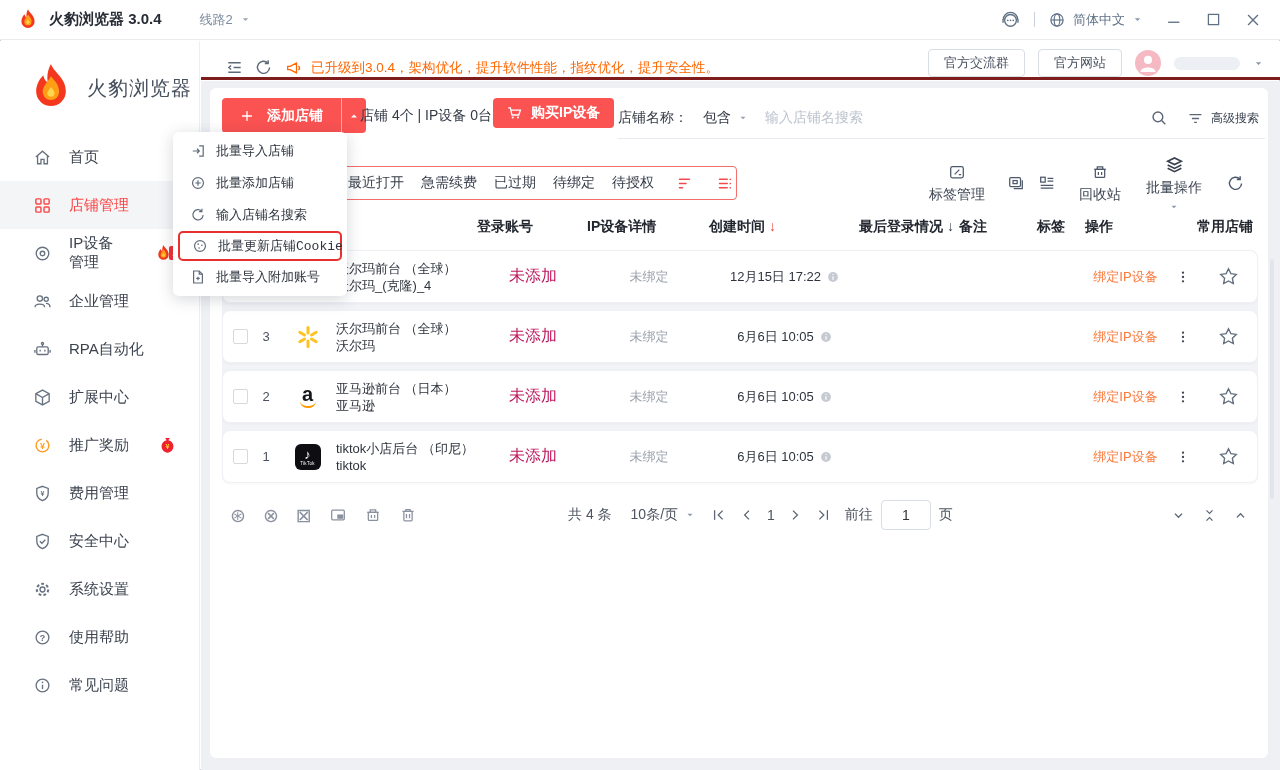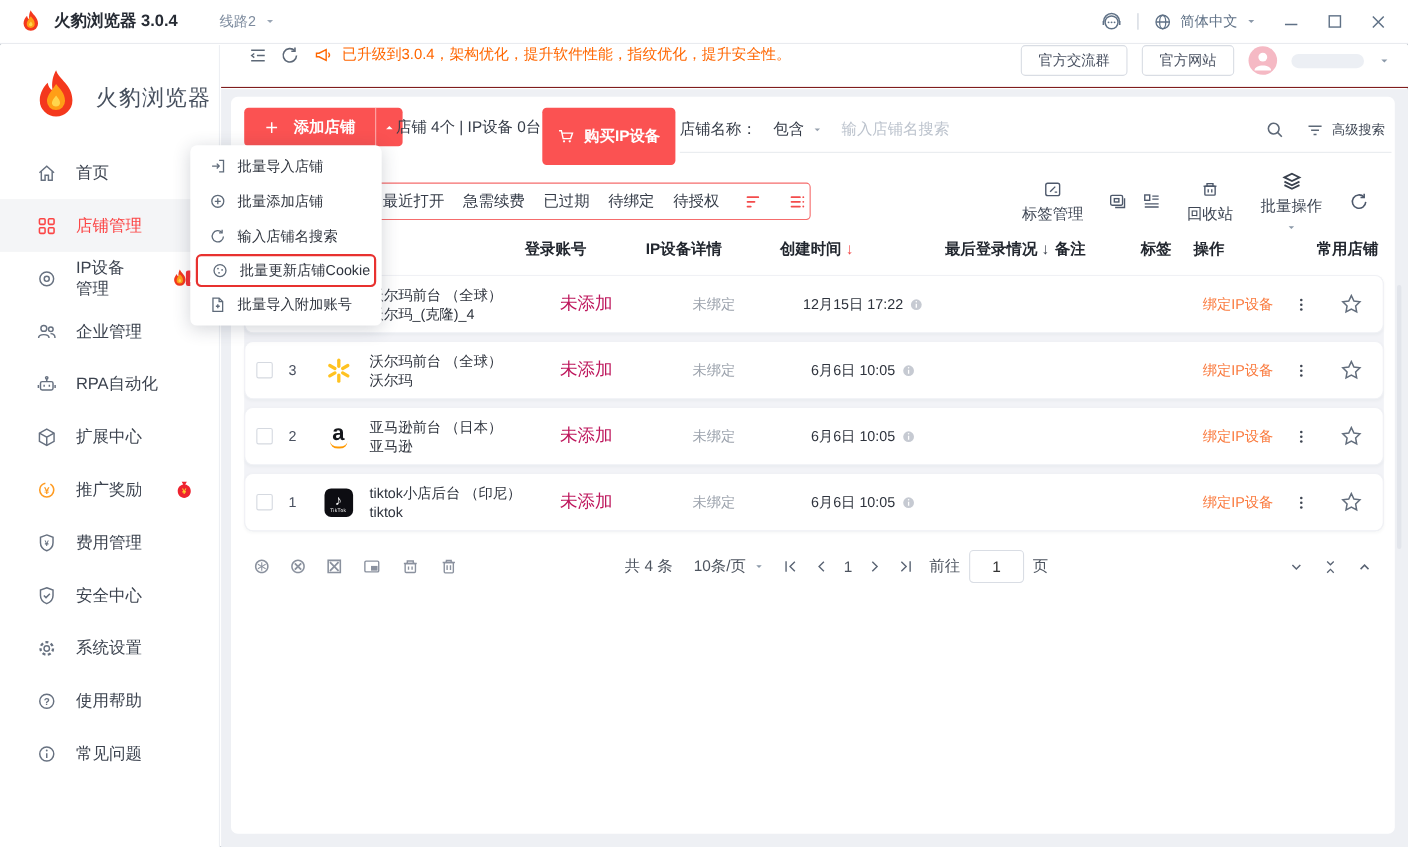--- a/index.html
+++ b/index.html
@@ -31,40 +31,40 @@
 .mi svg { width:19px; height:19px; color:#677180; flex:none; }
 .mi.active { background:#f4f5f7; color:#fb4545; }
 .mi.active svg { color:#fb4545; }
 .hot { display:inline-flex; align-items:center; margin-left:9px; }
 .hot-tag { background:#f42f35; color:#fff; font-size:9px; font-weight:bold; font-style:italic;
   padding:2px 6px 2px 4px; border-radius:2px 7px 7px 2px; margin-left:-4px; letter-spacing:.5px; }
 .bag { width:22px; height:22px; margin-left:12px; }
 
 
 .notice { position:absolute; left:201px; top:41px; right:0; height:39px; background:#fff;
-  border-bottom:1px solid #7f1d1d; display:flex; align-items:flex-start; z-index:5; }
+  border-bottom:3px solid #7f1d1d; display:flex; align-items:flex-end; z-index:5; }
 .notice .lic { margin-left:24px; width:19px; height:19px; cursor:pointer; }
 .notice-msg { margin-left:8px; font-size:13.5px; color:#ff6600; }
 .n-right { margin-left:auto; display:flex; align-items:center; margin-right:16px; gap:13px; }
 .obtn { height:28px; padding:0 15px; border:1px solid #d9dde4; border-radius:4px; background:#fff;
   font-size:13px; color:#4a5262; display:flex; align-items:center; cursor:pointer; }
 .avatar { width:26px; height:26px; border-radius:50%; background:#f5b9c4; position:relative; overflow:hidden; }
 .uname { width:66px; height:13px; background:#eceff4; border-radius:7px; }
 
 
 .content { position:absolute; left:201px; top:81px; right:0; bottom:0; background:#eef0f4; }
 .panel { position:absolute; left:9px; top:7px; width:1058px; height:670px; background:#fff; border-radius:6px; }
 
 .add-btn { position:absolute; left:12px; top:10px; height:35px; display:flex; border-radius:4px;
   overflow:hidden; background:#fb5252; color:#fff; cursor:pointer; }
 .add-main { display:flex; align-items:center; gap:13px; padding:0 18px; font-size:14px; font-weight:bold; }
 .add-arrow { width:25px; display:flex; align-items:center; justify-content:center;
   border-left:1px solid rgba(255,255,255,.5); }
 .stats { position:absolute; left:150px; top:10px; height:35px; line-height:35px; font-size:14px; color:#343b47; }
-.buy-btn { position:absolute; left:283px; top:10px; height:52px; background:#fb5252; color:#fff;
+.buy-btn { position:absolute; left:283px; top:10px; height:30px; background:#fb5252; color:#fff;
   border-radius:4px; display:flex; align-items:center; gap:8px; padding:0 14px; font-size:14px; font-weight:bold; cursor:pointer; }
 .search-area { position:absolute; left:408px; top:10px; right:3px; height:41px;
   border-bottom:1px solid #e8ebef; display:flex; align-items:center; }
 .sa-label { font-size:14px; color:#343b47; }
 .sa-op { font-size:14px; color:#343b47; margin-left:15px; cursor:pointer; }
 .sa-chev { margin-left:7px; cursor:pointer; }
 .sa-ph { margin-left:17px; font-size:14px; color:#bcc3cd; flex:1; }
 .adv { display:flex; align-items:center; gap:7px; font-size:12px; color:#3e4document7; color:#3e4654; margin-right:6px; cursor:pointer; }
 
 .tabs-box { position:absolute; left:12px; top:78px; width:515px; height:34px; border:1px solid #f56c6c;
@@ -121,21 +121,21 @@
 .pag .nav { color:#5a6474; margin:0 6px; cursor:pointer; }
 .goto-input { width:50px; height:30px; border:1px solid #d9dde4; border-radius:4px; text-align:center;
   font-size:14px; color:#333; margin:0 8px; font-family:inherit; }
 .f-right { position:absolute; right:10px; top:0; height:40px; display:flex; align-items:center; gap:16px; color:#5a6474; }
 .f-right svg { cursor:pointer; }
 
 .scrollbar { position:absolute; left:1060px; top:171px; width:4px; height:240px; background:#e2e5eb; border-radius:2px; }
 
 
 .dropdown { position:absolute; left:173px; top:132px; width:174px; background:#fff; border-radius:6px;
-  box-shadow:0 3px 16px rgba(40,50,70,.20); padding:3px 0; z-index:60; }
+  box-shadow:0 3px 16px rgba(40,50,70,.20); padding:3px 0; z-index:60;font-family:Liberation Mono, monospace; }
 .dd-item { height:32px; display:flex; align-items:center; gap:10px; padding-left:17px;
   font-size:13px; color:#2f343e; cursor:pointer; white-space:nowrap; }
 .dd-item svg { width:16px; height:16px; color:#5f6b7a; flex:none; }
 .dd-item.hl { margin:0 5px; padding-left:12px; border:2px solid #e8312f; border-radius:5px; height:30px; }
 </style>
 </head>
 <body>
 
 <svg width="0" height="0" style="position:absolute">
   <defs>

